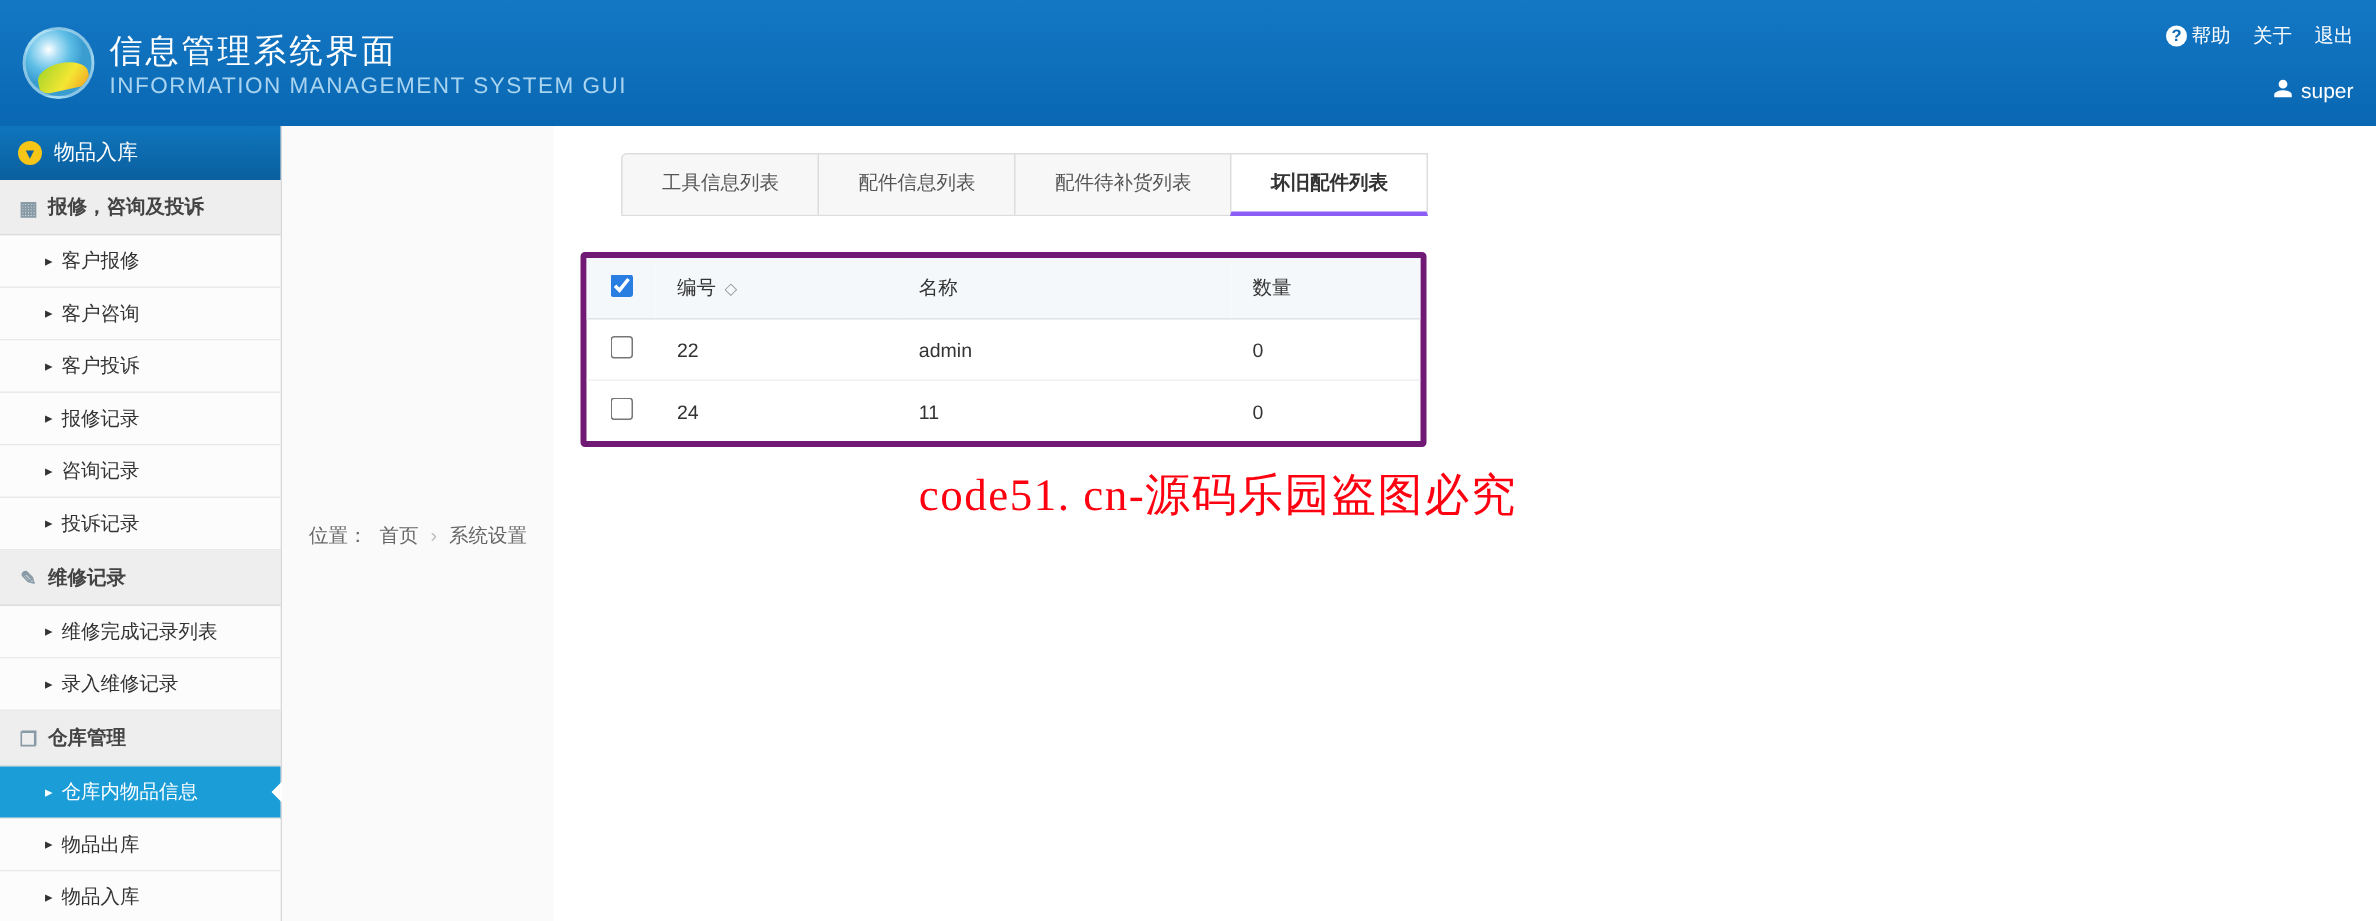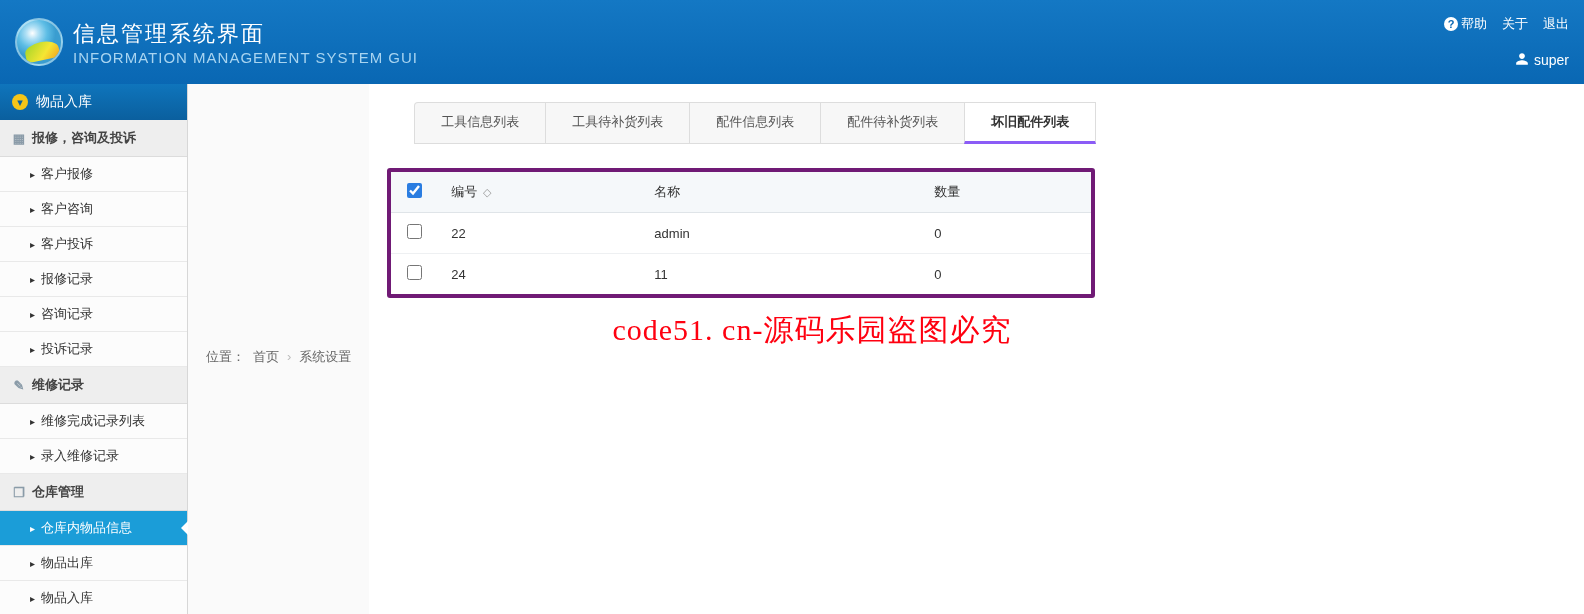--- a/index.html
+++ b/index.html
@@ -152,21 +152,20 @@
     <div class="breadcrumb">
       <span>位置：</span>
       <a href="#">首页</a>
       <span class="sep">›</span>
       <a href="#">系统设置</a>
     </div>
 
     <div class="main-area">
       <div class="tabs" id="tabs">
           <div class="tab">工具信息列表</div>
-          <div class="tab">工具待补货列表</div>
           <div class="tab">配件信息列表</div>
           <div class="tab">配件待补货列表</div>
           <div class="tab active">坏旧配件列表</div>
         </div>
       <div class="table-wrap">
         <table>
           <thead>
             <tr>
               <th class="col-check">
                 <input type="checkbox" id="header-check" checked="" style="">

